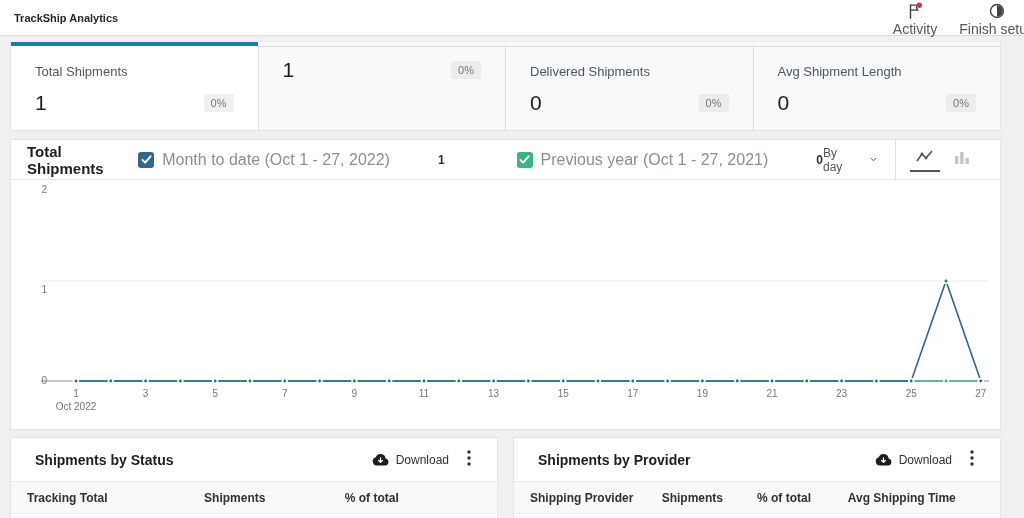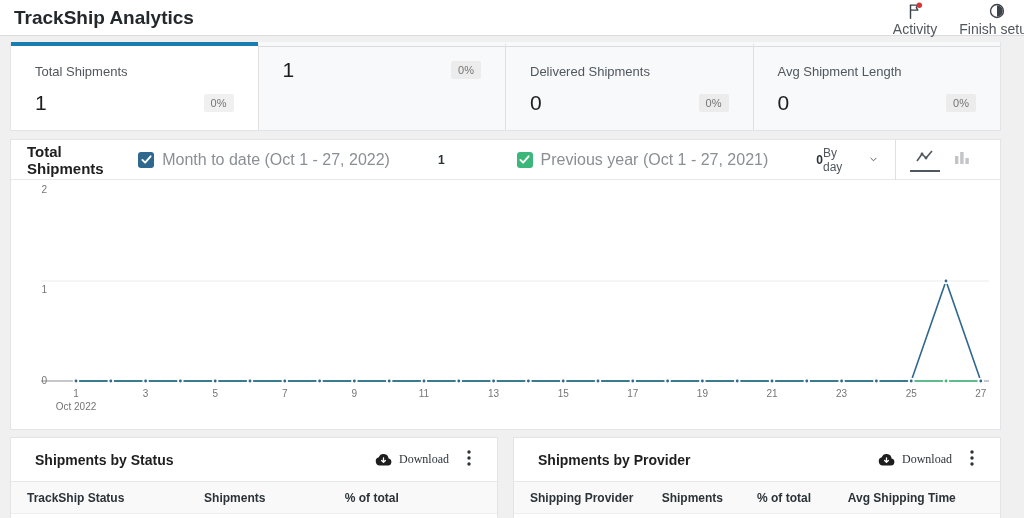--- a/index.html
+++ b/index.html
@@ -2,21 +2,21 @@
 <html><head>
 <meta charset="utf-8">
 <style>
   * { margin:0; padding:0; box-sizing:border-box; }
   html,body { width:1024px; height:518px; overflow:hidden; background:#f0f0f1;
     font-family:"Liberation Sans", sans-serif; color:#1e1e1e; }
 
   
   .top-header { height:36px; background:#fff; border-bottom:1px solid #dcdcde;
     display:flex; align-items:center; padding:0 0 0 14px; position:relative; }
-  .page-title { font-size:19px; font-weight:700; color:#23282d; }
+  .page-title { font-size:11px; font-weight:700; color:#23282d; }
   .header-actions { position:absolute; right:-4px; top:2px; display:flex; gap:20px; }
   .h-action { display:flex; flex-direction:column; align-items:center; width:62px; cursor:pointer; }
   .h-icon { position:relative; height:18px; display:flex; align-items:center; }
   .h-label { font-size:14px; color:#50575e; margin-top:1px; white-space:nowrap; }
 
   
   .tabs { width:991px; margin:6px 0 0 10px; display:flex; background:#fff;
     border:1px solid #e2e4e7; border-top:none; }
   .tab { flex:1; height:88px; padding:12px 24px 0 24px; background:#f8f9fa;
     border-top:4px solid transparent; cursor:pointer;
@@ -52,21 +52,21 @@
 
   svg text { font-family:"Liberation Sans", sans-serif; }
 
   
   .bottom { width:991px; margin:7px 0 0 10px; display:flex; gap:15px; }
   .table-panel { flex:1; }
   .tp-header { height:44px; display:flex; align-items:center; padding:0 24px;
     border-bottom:1px solid #e8e8e8; }
   .tp-title { font-size:14px; font-weight:700; color:#1e1e1e; flex:1; }
   .dl-btn { display:flex; align-items:center; gap:7px; background:none; border:none;
-    font-size:12px; color:#2c3338; cursor:pointer; font-family:Liberation Serif, serif; }
+    font-size:12px; color:#2c3338; cursor:pointer; font-family:Liberation Sans, sans-serif; }
   .kebab { background:none; border:none; margin-left:16px; cursor:pointer; padding:2px; }
   .col-band { background:#f9f9f9; height:32px; display:grid; align-items:center;
     padding:0 16px; border-bottom:1px solid #eee; }
   .cols3 { grid-template-columns:39% 31% 30%; }
   .cols4 { grid-template-columns:29% 21% 20% 30%; }
   .col-h { font-size:12px; font-weight:700; color:#2c3338; }
   .empty-row { height:12px; background:#fff; }
 </style>
 </head>
 <body>
@@ -265,21 +265,21 @@
       </button>
       <button class="kebab">
         <svg width="4" height="16" viewBox="0 0 4 16">
             <circle cx="2" cy="2" r="1.7" fill="#2c3338"></circle>
             <circle cx="2" cy="8" r="1.7" fill="#2c3338"></circle>
             <circle cx="2" cy="14" r="1.7" fill="#2c3338"></circle>
           </svg>
       </button>
     </div>
     <div class="col-band cols3">
-      <span class="col-h">TrackShip Status</span>
+      <span class="col-h">Tracking Total</span>
       <span class="col-h">Shipments</span>
       <span class="col-h">% of total</span>
     </div>
     <div class="empty-row"></div>
   </section>
 
   <section class="panel table-panel">
     <div class="tp-header">
       <span class="tp-title">Shipments by Provider</span>
       <button class="dl-btn">

